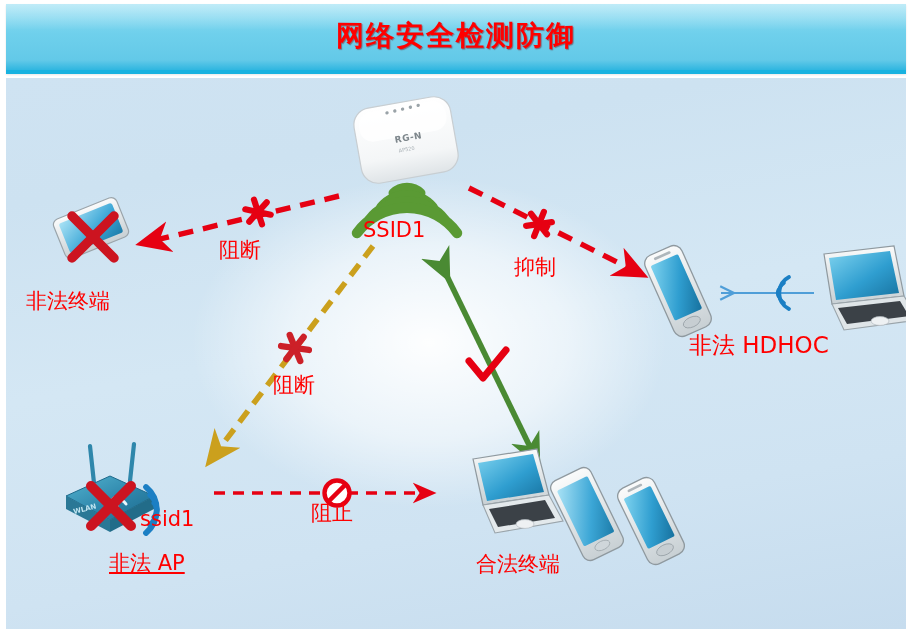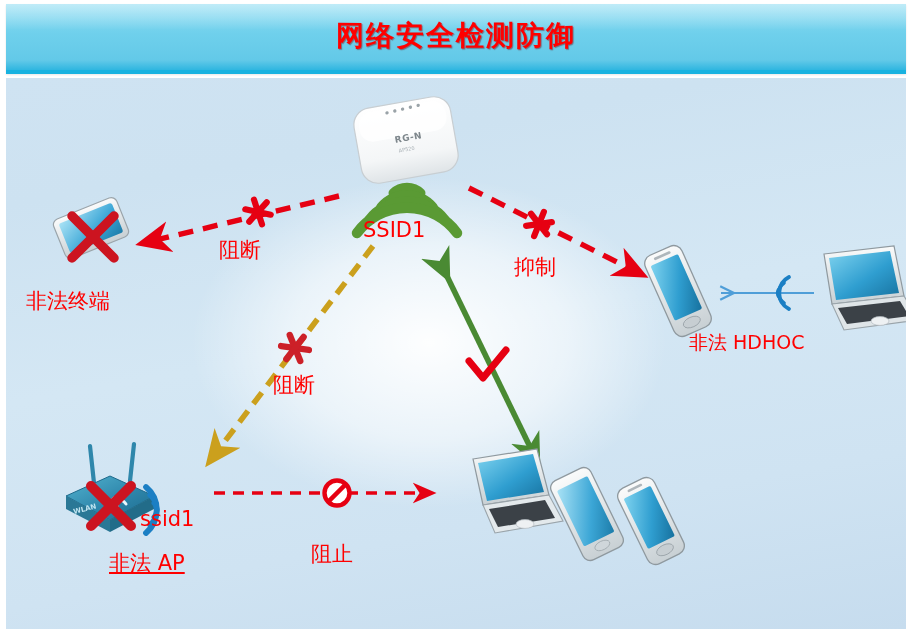--- a/index.html
+++ b/index.html
@@ -53,21 +53,21 @@
     overflow:hidden;
   }
   #bgsvg{position:absolute;left:0;top:0;width:900px;height:551px;}
   .lbl{
     position:absolute;
     color:#ff0000;
     white-space:nowrap;
     font-family:"DejaVu Sans","Liberation Sans",sans-serif;
   }
   .lbl-cn{font-size:21px;}
-  .lbl-sm{font-size:19px;}
+  .lbl-sm{font-size:23px;}
 </style>
 </head>
 <body>
 
 <div id="stage">
 
   <div id="titlebar">
     <div class="glare"></div>
     <div id="title-text">网络安全检测防御</div>
   </div>
@@ -288,17 +288,18 @@
     <div class="lbl lbl-cn" style="left:508px;top:175px;">抑制</div>
 
     <div class="lbl lbl-sm" style="left:683px;top:252px;">非法  HDHOC</div>
 
     <div class="lbl lbl-cn" style="left:267px;top:293px;">阻断</div>
 
     <div class="lbl lbl-cn" style="left:134px;top:429px;">ssid1</div>
 
     <div class="lbl lbl-cn" style="left:103px;top:471px;text-decoration:underline;">非法 AP</div>
 
-    <div class="lbl lbl-cn" style="left:305px;top:462px;">阻止</div>
-
+    <div class="lbl lbl-cn" style="left:305px;top:421px;">阻止</div>
+
+    <div class="lbl lbl-cn" style="left:470px;top:472px;">合法终端</div>
 
   </div>
 </div>
 
 </body></html>

